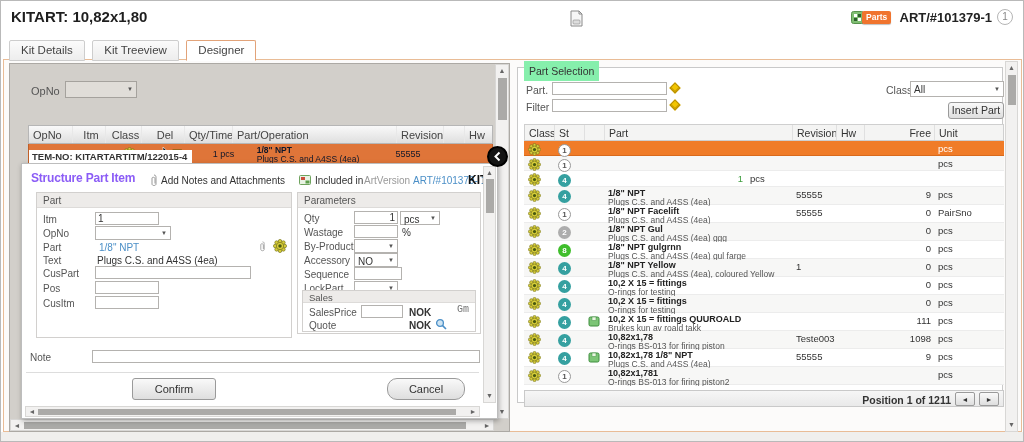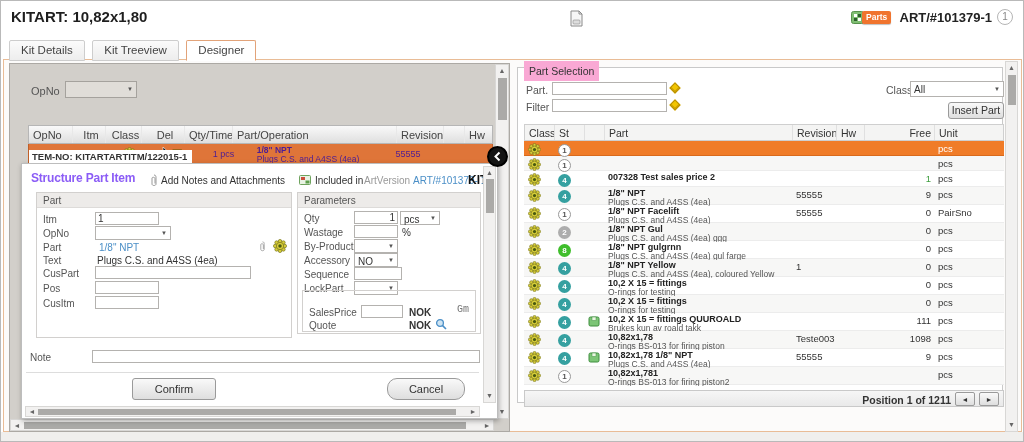--- a/index.html
+++ b/index.html
@@ -29,21 +29,21 @@
   #opno-label { position:absolute; left:30px; top:84px; font-size:11px; color:#555; }
   #opno-select { position:absolute; left:64px; top:80px; width:72px; height:17px; background:#E0DDD8; border:1px solid #A5A29D; }
   .sel .ar { position:absolute; right:3px; top:4px; font-size:6px; color:#555; }
   .sel { position:relative; font-size:10px; color:#333; padding:2px 14px 0 3px; background:#FFF; border:1px solid #B4B2AF; }
 
   
   #left-grid { position:absolute; left:27px; top:124px; width:465px; }
   #left-grid-header { display:flex; height:19px; background:linear-gradient(#F9F9F9,#DFDFDF); border:1px solid #B6B6B6; }
   .lg-cell { font-size:11px; color:#444; padding:3px 0 0 4px; border-right:1px solid #E8E8E8; overflow:hidden; white-space:nowrap; }
   .lg-c0{width:44px;} .lg-c1{width:33px;text-align:center;} .lg-c2{width:36px;text-align:center;} .lg-c3{width:43px;text-align:center;} .lg-c4{width:48px;} .lg-c5{width:164px;} .lg-c6{width:47px;} .lg-c7{width:21px;} .lg-c8{width:25px;border-right:none;}
-  #left-grid-row { display:flex; height:21px; background:#DF7539; border:1px solid #C05F28; border-top:none; color:#4c1d95;gap:16px; }
+  #left-grid-row { display:flex; height:21px; background:#DF7539; border:1px solid #C05F28; border-top:none; color:#0f172a;gap:16px; }
   .lgr-cell { font-size:9px; padding-top:5px; overflow:hidden; white-space:nowrap; }
   #lgr-part { padding-top:2px; line-height:9px; font-size:8.5px; }
   #lgr-part .t { font-weight:bold; }
   #lgr-del { display:flex; gap:1px; padding-top:3px; justify-content:center; }
 
   #row-tooltip { position:absolute; left:28px; top:149px; height:13px; background:#FFF; font-size:9.5px; font-weight:bold; color:#333; padding:1px 5px 0 3px; z-index:7; white-space:nowrap; }
 
   #collapse-btn { position:absolute; left:486px; top:145px; width:21px; height:21px; background:#141414; border:2px solid #000; border-radius:50%; z-index:9; display:flex; align-items:center; justify-content:center; }
 
   
@@ -77,21 +77,21 @@
   #btn-cancel { left:365px; top:214px; width:78px;border-radius:10px; }
 
   
   .sb { position:absolute; background:#F2F1F0; border:1px solid #D8D7D5; }
   .sb-thumb { position:absolute; background:#ABAAA8; }
   .sb-arr { position:absolute; font-size:7px; color:#666; width:100%; text-align:center; line-height:10px; }
   .sb-arr.h { width:10px; height:100%; line-height:10px; }
 
   
   #ps-group { position:absolute; left:516px; top:66px; width:486px; height:336px; border:1px solid #C9C9C9; background:#FFF; }
-  #ps-legend { position:absolute; left:6px; top:-7px; background:#f9a8d4; padding:4px 5px; font-size:10.5px; color:#333; }
+  #ps-legend { position:absolute; left:6px; top:-7px; background:#86efac; padding:4px 5px; font-size:10.5px; color:#333; }
   .ps-label { position:absolute; font-size:10.5px; color:#555; }
   .diamond { position:absolute; width:8px; height:8px; background:#F2C500; border:1px solid #B88E00; transform:rotate(45deg); box-shadow:inset -1px -1px 0 #C79A00; }
   #ps-class-sel { position:absolute; left:392px; top:13px; width:94px; height:16px; }
   #ps-insert { left:430px; top:34px; width:56px; height:17px; line-height:15px; font-size:10.5px; }
 
   #rt { position:absolute; left:6px; top:56px; width:480px; }
   #rt-header { display:flex; height:17px; background:#F4F4F3; border:1px solid #CFCFCF; }
   .rt-hcell { font-size:10.5px; color:#333; padding:2px 3px 0 4px; border-right:1px solid #E0E0E0; overflow:hidden; white-space:nowrap; }
   .rt-c0{width:30px;} .rt-c1{width:30px;} .rt-c2{width:20px;} .rt-c3{width:188px;} .rt-c4{width:44px;} .rt-c5{width:28px;} .rt-c6{width:70px;text-align:right;} .rt-c7{width:66px;text-align:left;padding-right:6px;border-right:none;}
   .rt-row { display:flex; border-bottom:1px solid #ECECEC; background:#FFF; align-items:flex-start; }
@@ -214,21 +214,21 @@
       <div class="lgr-cell lg-c5" id="lgr-part">
         <div class="t">1/8" NPT</div>
         <div>Plugs C.S. and A4SS (4ea)</div>
       </div>
       <div class="lgr-cell lg-c6" style="padding-left:4px;">55555</div>
       <div class="lgr-cell lg-c7"></div>
       <div class="lgr-cell lg-c8"></div>
     </div>
   </div>
 
-  <div id="row-tooltip">TEM-NO: KITARTARTITM/122015-1</div>
+  <div id="row-tooltip">TEM-NO: KITARTARTITM/122015-4</div>
 
   <div class="sb" style="left:494px;top:63px;width:14px;height:355px;">
     <span class="sb-arr" style="top:1px;">▲</span>
     <div class="sb-thumb" style="left:2px;top:13px;width:9px;height:42px;"></div>
     <span class="sb-arr" style="bottom:1px;">▼</span>
   </div>
   <div class="sb" style="left:9px;top:418px;width:484px;height:12px;">
     <span class="sb-arr h" style="left:1px;top:1px;">◄</span>
     <div class="sb-thumb" style="left:13px;top:2px;width:442px;height:7px;"></div>
     <span class="sb-arr h" style="right:1px;top:1px;">►</span>
@@ -316,20 +316,21 @@
       <span class="frow" style="left:6px;top:62px;">Accessory</span>
       <div class="sel" style="position:absolute;left:56px;top:60px;width:44px;height:14px;"><span>NO</span><span class="ar" style="top:3px;">▼</span></div>
       <span class="frow" style="left:6px;top:76px;">Sequence</span>
       <input class="inp" style="left: 56px; top: 74px; width: 48px;">
       <span class="frow" style="left:6px;top:90px;">LockPart</span>
       <div class="sel" style="position:absolute;left:56px;top:88px;width:44px;height:14px;">
           <span class="ar" style="top:3px;">▼</span>
         </div>
 
       <div id="grp-sales">
+        <div class="dlg-legend">Sales</div>
         <span class="frow" style="left:6px;top:16px;">SalesPrice</span>
         <input class="inp" style="left: 58px; top: 14px; width: 42px;">
         <span class="stat" style="left:106px;top:16px;font-weight:bold;">NOK</span>
         <span class="stat" style="right:6px;top:13px;color:#777;font-family:Liberation Mono, monospace;">Gm</span>
         <span class="frow" style="left:6px;top:29px;">Quote</span>
         <span class="stat" style="left:106px;top:29px;font-weight:bold;">NOK</span>
         <span style="position:absolute;left:132px;top:27px;">
             <svg width="12" height="12" viewBox="0 0 12 12">
               <circle cx="5" cy="5" r="3.4" fill="#CFE4F2" stroke="#4B8FC7" stroke-width="1.3"></circle>
               <line x1="7.6" y1="7.6" x2="11" y2="11" stroke="#4B8FC7" stroke-width="1.6"></line>
@@ -440,23 +441,20 @@
                     <circle cx="4.1" cy="4.1" r="2"></circle>
                     <circle cx="11.9" cy="4.1" r="2"></circle>
                     <circle cx="4.1" cy="11.9" r="2"></circle>
                     <circle cx="11.9" cy="11.9" r="2"></circle>
                     <circle cx="8" cy="8" r="4.2"></circle>
                   </g>
                   <circle cx="8" cy="8" r="2" fill="#4A5A10"></circle>
                 </svg></span></div>
             <div class="rt-cell rt-c1"><span class="st-circle st-teal">4</span></div>
             <div class="rt-cell rt-c2"></div>
-            <div class="rt-cell rt-c3">
-              <div class="pt">007328 Test sales price 2</div>
-            </div>
             <div class="rt-cell rt-c4"></div>
             <div class="rt-cell rt-c5"></div>
             <div class="rt-cell rt-c6 free-green">1</div>
             <div class="rt-cell rt-c7">pcs</div>
           </div>
           <div class="rt-row h-double alt">
             <div class="rt-cell rt-c0"><span><svg width="13" height="13" viewBox="0 0 16 16">
                   <g fill="#D8CE3A" stroke="#79761A" stroke-width="0.8">
                     <circle cx="8" cy="2.5" r="2"></circle>
                     <circle cx="8" cy="13.5" r="2"></circle>

